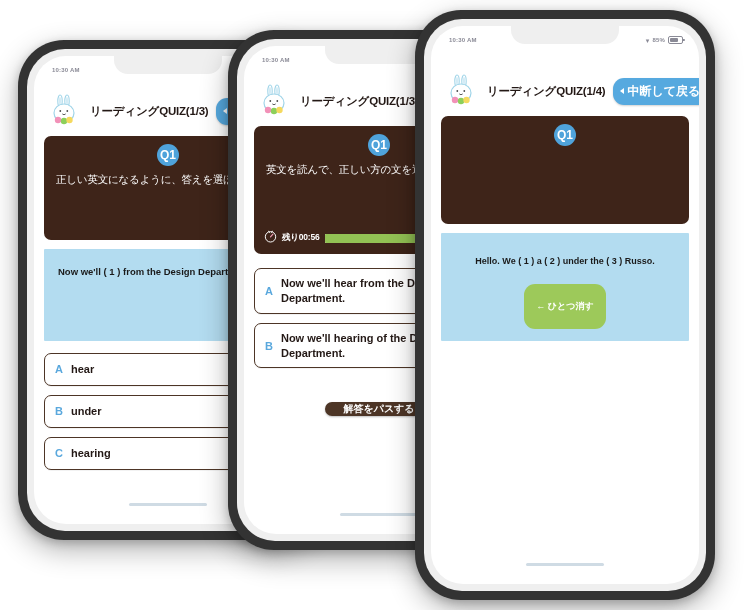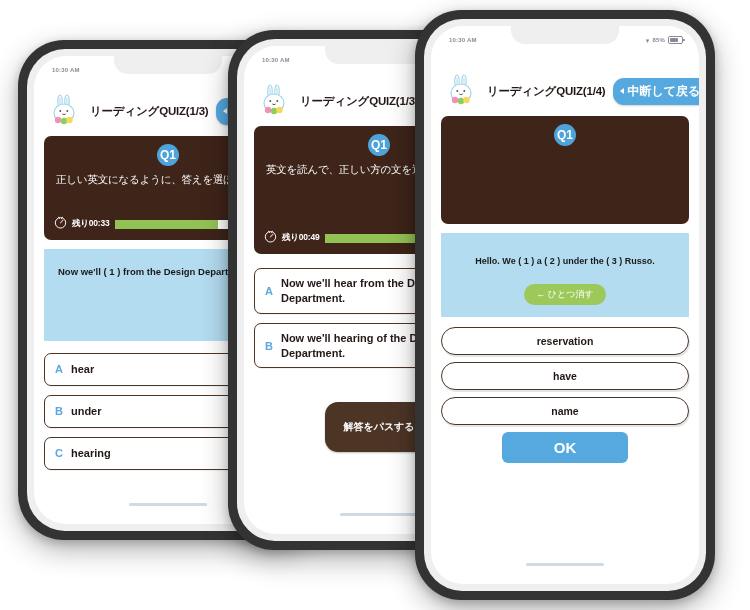--- a/index.html
+++ b/index.html
@@ -209,24 +209,24 @@
     line-height: 1.45;
   }
   .passage.center { text-align: center; font-size: 9px; }
 
   .btn-erase {
     display: block;
     margin: 16px auto 2px auto;
     background: #9dc95a;
     color: #ffffff;
     font-size: 9px;
-    font-weight: normal;
+    font-weight: bold;
     border: none;
     border-radius: 11px;
-    padding: 4px 12px;
+    padding: 16px 12px;
     white-space: nowrap;
     cursor: pointer;
   }
 
   
   .choices { margin: 12px 10px 0 10px; }
   .choice {
     display: flex;
     align-items: center;
     gap: 8px;
@@ -287,21 +287,21 @@
   
   .btn-pass {
     display: block;
     margin: 34px auto 0 auto;
     background: #4d3526;
     color: #ffffff;
     border: none;
     border-radius: 13px;
     font-size: 10px;
     font-weight: bold;
-    padding: 18px 18px;
+    padding: 0 18px;
     box-shadow: 0 1px 2px rgba(0,0,0,0.25);
     cursor: pointer;
   }
 
   
   .home-ind {
     position: absolute;
     left: 50%;
     transform: translateX(-50%);
     bottom: 18px;
@@ -352,33 +352,20 @@
           <span class="app-title">リーディングQUIZ(1/3)</span>
           <button class="btn-back">
             <span class="tri"></span>
             <span>中断して戻る</span>
           </button>
         </div>
 
         <div class="qcard" style="height:96px;">
           <div class="q-badge">Q1</div>
           <div class="q-text">正しい英文になるように、答えを選ぼう。</div>
-          <div class="timer-row">
-            <span class="clock-ic">
-              <svg viewBox="0 0 16 16" width="13" height="13">
-                <circle cx="8" cy="8.4" r="6.4" fill="none" stroke="#fff" stroke-width="1.2"></circle>
-                <path d="M8 8.4 L11 5" stroke="#f0a0b8" stroke-width="1.4" stroke-linecap="round"></path>
-                <path d="M5.5 1.6 l1.6 1.4 M10.5 1.6 l-1.6 1.4" stroke="#fff" stroke-width="1.2" stroke-linecap="round"></path>
-              </svg>
-            </span>
-            <span class="timer-text">残り00:33</span>
-            <span class="pbar">
-                <i style="width:62%"></i>
-              </span>
-          </div>
         </div>
 
         <div class="passage" style="min-height:62px;">Now we'll ( 1 ) from the Design Department.</div>
 
         <div class="choices">
           <div class="choice">
             <span class="letter">A</span>
             <span class="ctext">hear</span>
           </div>
           <div class="choice">
@@ -441,21 +428,21 @@
           <div class="q-badge">Q1</div>
           <div class="q-text">英文を読んで、正しい方の文を選ぼう。</div>
           <div class="timer-row">
             <span class="clock-ic">
               <svg viewBox="0 0 16 16" width="13" height="13">
                 <circle cx="8" cy="8.4" r="6.4" fill="none" stroke="#fff" stroke-width="1.2"></circle>
                 <path d="M8 8.4 L11 5" stroke="#f0a0b8" stroke-width="1.4" stroke-linecap="round"></path>
                 <path d="M5.5 1.6 l1.6 1.4 M10.5 1.6 l-1.6 1.4" stroke="#fff" stroke-width="1.2" stroke-linecap="round"></path>
               </svg>
             </span>
-            <span class="timer-text">残り00:49</span>
+            <span class="timer-text">残り00:56</span>
             <span class="pbar">
                 <i style="width:96%"></i>
               </span>
           </div>
         </div>
 
         <div class="choices" style="margin-top:14px;">
           <div class="choice two-line">
             <span class="letter">A</span>
             <span class="ctext">Now we'll hear from the Design Department.</span>
@@ -519,24 +506,18 @@
         </div>
 
         <div class="passage center" style="padding-top:22px;padding-bottom:10px;">
           <span>Hello. We ( 1 ) a ( 2 ) under the ( 3 ) Russo.</span>
           <button class="btn-erase">
             <span>←</span>
             <span>ひとつ消す</span>
           </button>
         </div>
 
-        <div class="words">
-          <button class="word-btn">reservation</button>
-          <button class="word-btn">have</button>
-          <button class="word-btn">name</button>
-          <button class="btn-ok">OK</button>
-        </div>
 
         <div class="home-ind"></div>
       </div>
     </div>
   </div>
 </div>
 
 </body></html>

